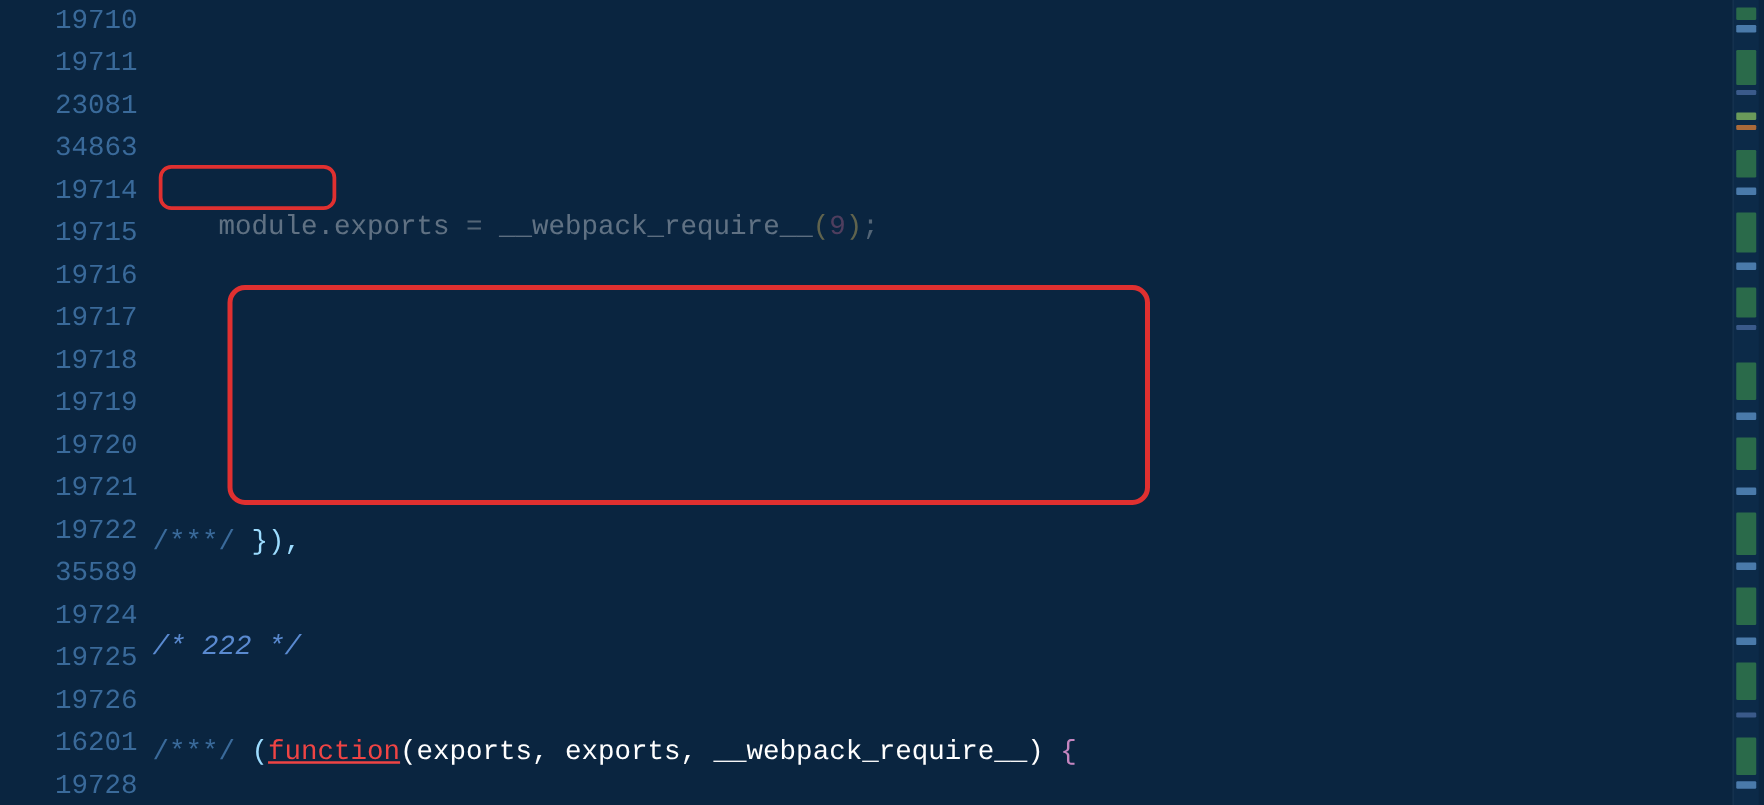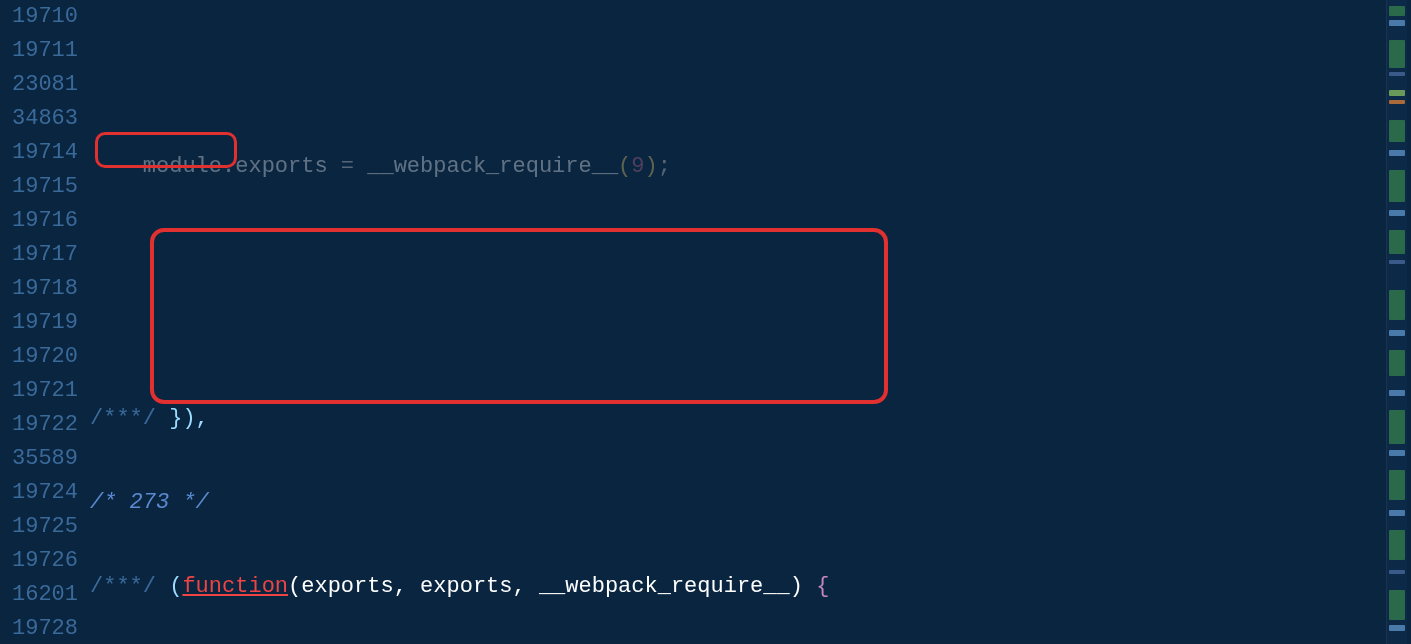--- a/index.html
+++ b/index.html
@@ -18,20 +18,21 @@
     width: calc(100% - 25px);
   }
   .gutter {
     width: 90px;
     flex-shrink: 0;
     padding-top: 0px;
     text-align: right;
     padding-right: 12px;
     color: #3a6a9a;
     user-select: none;
+    margin-left: 32px;
   }
   .gutter div {
     height: 34px;
     line-height: 34px;
   }
   .code {
     flex: 1;
     padding-top: 0px;
     white-space: pre;
     overflow: hidden;
@@ -107,25 +108,25 @@
     <div>19726</div>
     <div>16201</div>
     <div>19728</div>
   </div>
 
   <div class="code">
 
     <div class="hl-box-small" style="left:5px; top:132px; width:142px; height:36px;"></div>
     <div class="hl-box-big" style="left:60px; top:228px; width:738px; height:176px;"></div>
 
-    <div class="line" style="opacity:0.35;">    <span class="white">module.exports</span><span> = </span><span class="white">__webpack_require__</span><span class="paren">(</span><span class="num">9</span><span class="paren">)</span><span>;</span></div>
+    <div class="line" style="opacity:0.35;margin-top:15px;">    <span class="white">module.exports</span><span> = </span><span class="white">__webpack_require__</span><span class="paren">(</span><span class="num">9</span><span class="paren">)</span><span>;</span></div>
     <div class="line"></div>
     <div class="line"></div>
     <div class="line"><span class="comment">/***/</span><span class="brace-c"> }),</span></div>
-    <div class="line"><span class="comment-it">/* 273 */</span></div>
+    <div class="line"><span class="comment-it">/* 222 */</span></div>
     <div class="line"><span class="comment">/***/</span><span class="brace-c"> (</span><span class="fn">function</span><span class="white">(exports, exports, __webpack_require__) </span><span class="brace-p">{</span></div>
     
     
     
     
     
     
     
     
     

